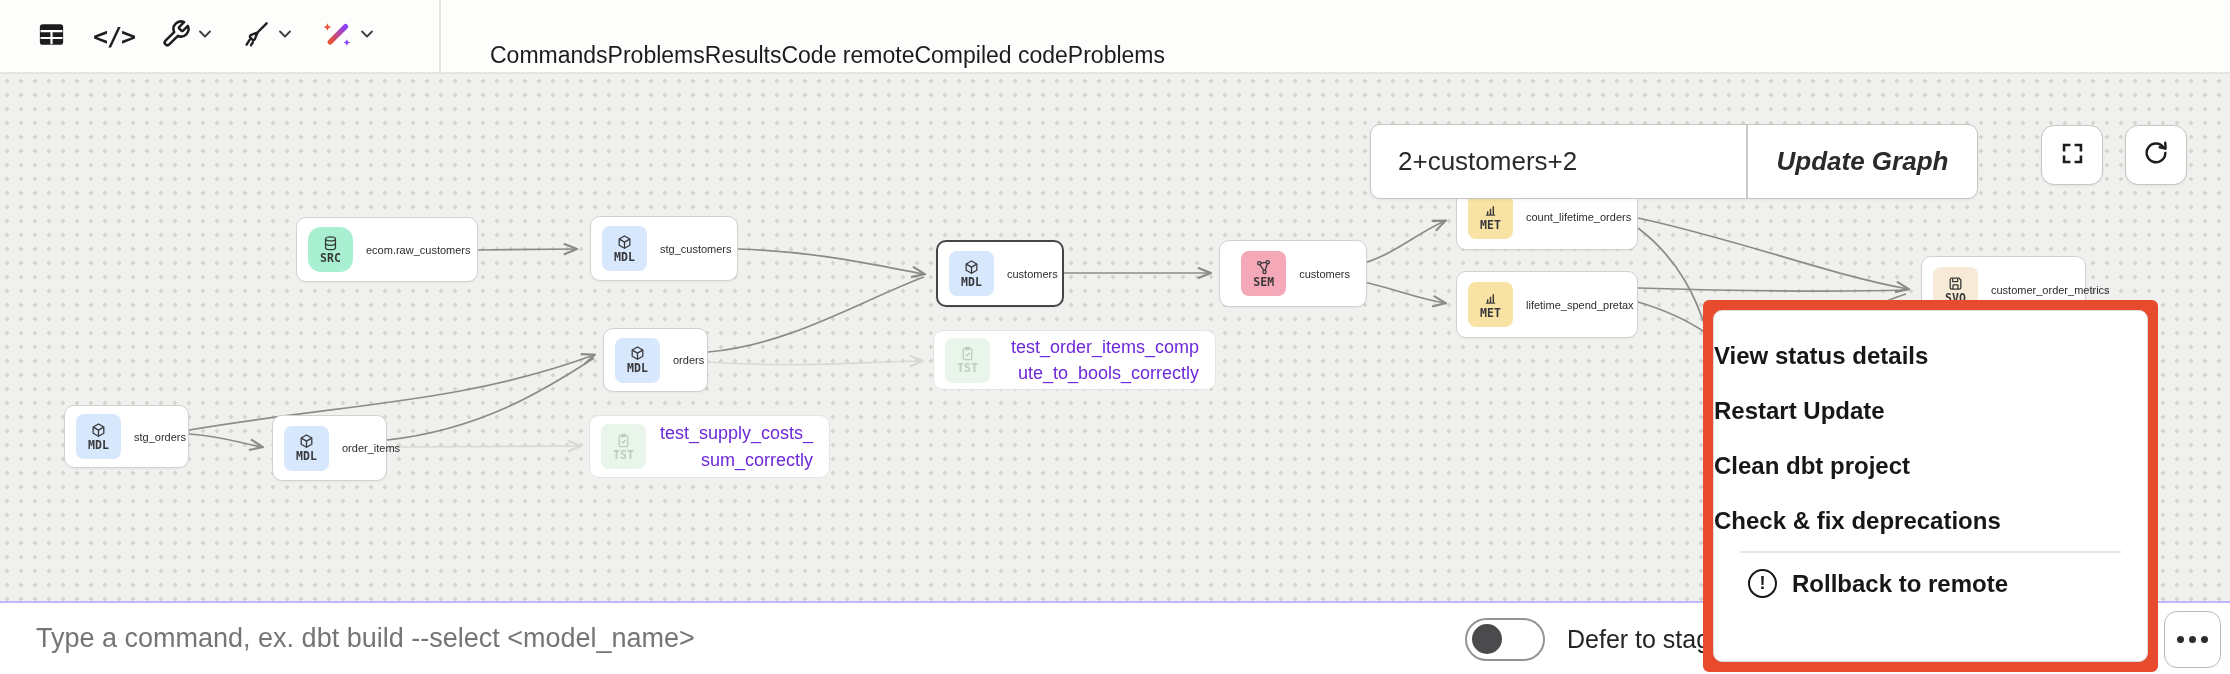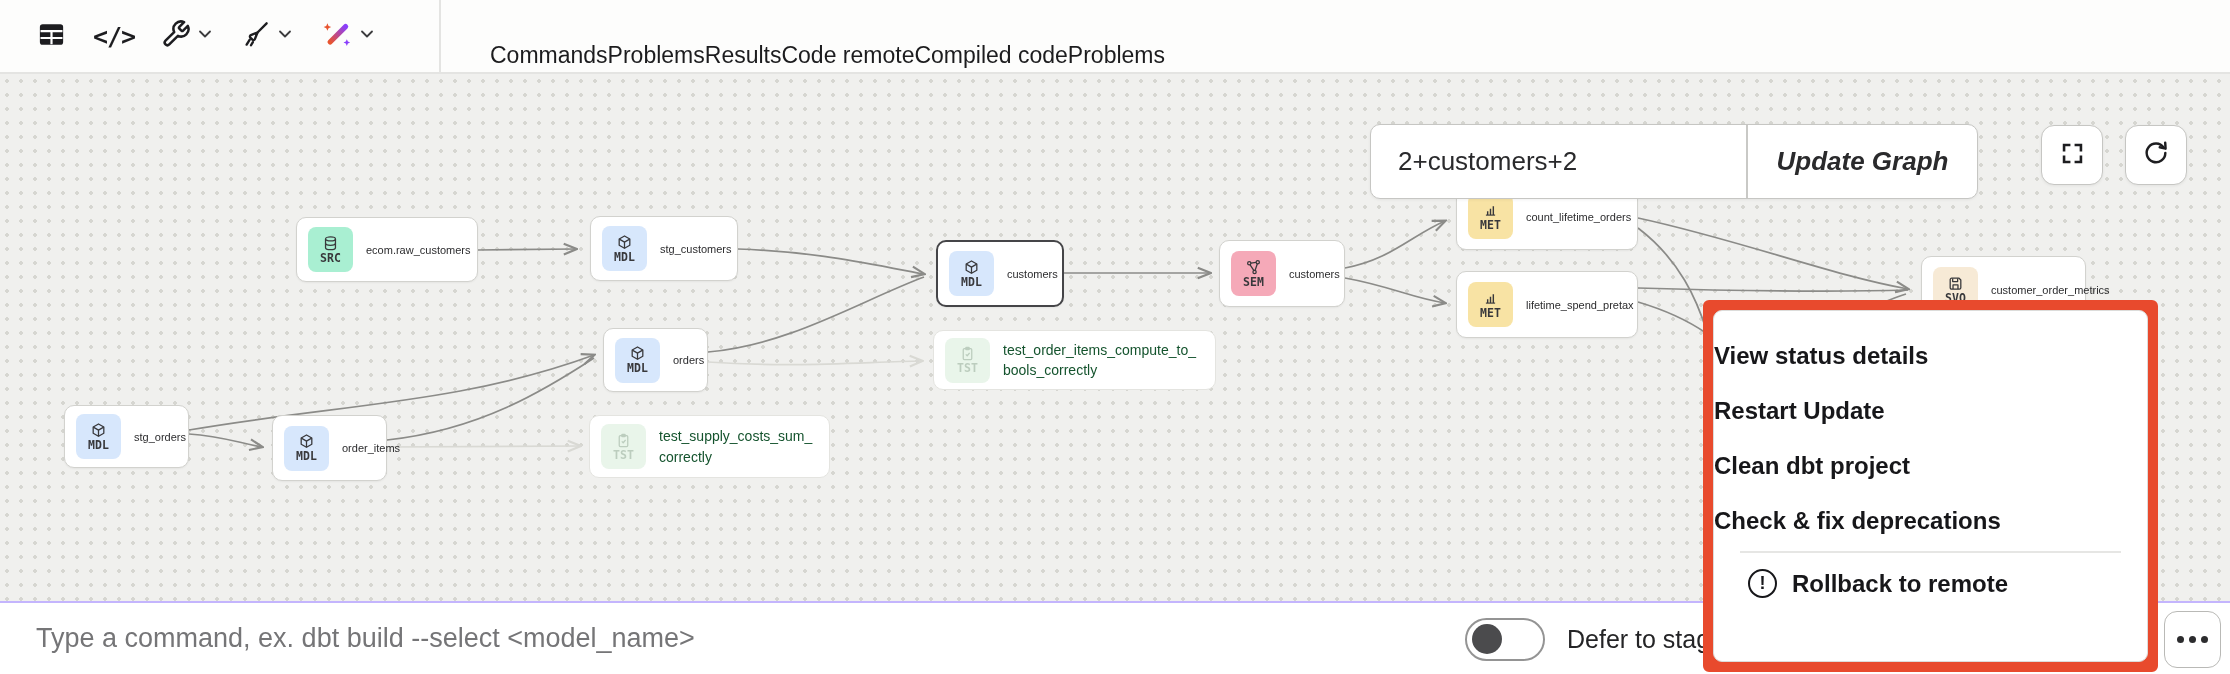--- a/index.html
+++ b/index.html
@@ -25,21 +25,21 @@
   .node { position:absolute; background:#fff; border:1.5px solid #d2d2ce; border-radius:10px; display:flex; align-items:center; gap:13px; padding:0 16px 0 11px; z-index:3; box-shadow:0 1px 2px rgba(0,0,0,.05); cursor:pointer; }
   .node.selected { border:2.5px solid #454548; z-index:4; }
   .node.faded { border-color:#e4e4e0; box-shadow:none; z-index:2; }
   .badge { width:45px; height:45px; border-radius:8px; display:flex; flex-direction:column; align-items:center; justify-content:center; flex:0 0 45px; }
   .badge svg { display:block; }
   .badge .btxt { font-family:"DejaVu Sans Mono", monospace; font-size:11.5px; font-weight:700; color:#38383b; line-height:1; margin-top:1px; }
   .node.faded .badge { background:#e9f5ea !important; }
   .node.faded .badge .btxt { color:#bccdbe; }
   .node.faded .badge svg * { stroke:#bccdbe; }
   .nlabel { font-size:11px; color:#2c2c2e; white-space:nowrap; }
-  .node.faded .nlabel { color:#14532d; white-space:normal; font-size:14px; line-height:1.45; word-break:break-all; width:210px; }
+  .node.faded .nlabel { color:#6d28d9; white-space:normal; font-size:18px; line-height:1.45; word-break:break-all; width:210px;text-align:right; }
 
   
   .selector-bar { position:absolute; left:1370px; top:50px; width:608px; height:75px; background:#fff; border:1.5px solid #c6c6c3; border-radius:10px; display:flex; z-index:10; box-shadow:0 1px 3px rgba(0,0,0,.06); }
   .selector-input { flex:1 1 auto; display:flex; align-items:center; padding-left:27px; font-size:26px; color:#2a2a2c; }
   .selector-divider { width:2px; background:#c9c9c6; }
   .update-btn { width:229px; display:flex; align-items:center; justify-content:center; font-size:26px; font-weight:600; color:#2a2a2c; cursor:pointer;font-style:italic; }
   .sq-btn { position:absolute; width:62px; height:60px; background:#fff; border:1.5px solid #c6c6c3; border-radius:13px; display:flex; align-items:center; justify-content:center; z-index:10; cursor:pointer; box-shadow:0 1px 3px rgba(0,0,0,.06); }
   #btn-fullscreen { left:2041px; top:51px; }
   #btn-refresh { left:2125px; top:51px; }
 
@@ -163,21 +163,21 @@
         <path d="M1712,300 C1790,268 1860,235 1906,220"></path>
       </g>
       <g fill="none" stroke="#d9d9d4" stroke-width="1.7">
         <path d="M387,373 L580,372" marker-end="url(#arrf)"></path>
         <path d="M708,288 C790,294 862,288 922,287" marker-end="url(#arrf)"></path>
       </g>
     </svg>
 
     <div id="nodes">
         <div class="node" style="left: 296px; top: 143px; width: 182px; min-height: 65px;">
-          <div class="badge" style="background: rgb(169, 239, 210);">
+          <div class="badge" style="background: rgb(169, 239, 210); border-radius: 13px;">
             <svg width="17" height="17" viewBox="0 0 24 24" fill="none" stroke="#38383b" stroke-width="1.8">
               <ellipse cx="12" cy="5.5" rx="7" ry="2.8"></ellipse>
               <path d="M5 5.5v6.3c0 1.5 3.1 2.8 7 2.8s7-1.3 7-2.8V5.5"></path>
               <path d="M5 11.8v6.2c0 1.5 3.1 2.8 7 2.8s7-1.3 7-2.8v-6.2"></path>
             </svg>
             <span class="btxt">SRC</span>
           </div>
           <span class="nlabel">ecom.raw_customers</span>
         </div>
         <div class="node" style="left: 590px; top: 142px; width: 148px; min-height: 65px;">
@@ -223,21 +223,21 @@
         <div class="node selected" style="left: 936px; top: 166px; width: 128px; min-height: 67px;">
           <div class="badge" style="background: rgb(215, 231, 252);">
             <svg width="17" height="17" viewBox="0 0 24 24" fill="none" stroke="#38383b" stroke-width="1.8" stroke-linejoin="round">
               <path d="M12 2.8l7.5 4.3v8.8L12 20.2 4.5 15.9V7.1z"></path>
               <path d="M4.7 7.2 12 11.4l7.3-4.2M12 11.4V20"></path>
             </svg>
             <span class="btxt">MDL</span>
           </div>
           <span class="nlabel">customers</span>
         </div>
-        <div class="node" style="left: 1219px; top: 166px; width: 126px; min-height: 67px;">
+        <div class="node" style="left: 1219px; top: 166px; width: 148px; min-height: 67px; justify-content: flex-end;">
           <div class="badge" style="background: rgb(245, 169, 184);">
             <svg width="17" height="17" viewBox="0 0 24 24" fill="none" stroke="#38383b" stroke-width="1.8">
               <circle cx="6" cy="6" r="2.3"></circle>
               <circle cx="18" cy="4.5" r="2.3"></circle>
               <circle cx="13.5" cy="18.5" r="2.3"></circle>
               <path d="M8.3 5.7 15.7 4.8M7 8 12.6 16.5M17.4 6.7 14.2 16.3"></path>
             </svg>
             <span class="btxt">SEM</span>
           </div>
           <span class="nlabel">customers</span>

